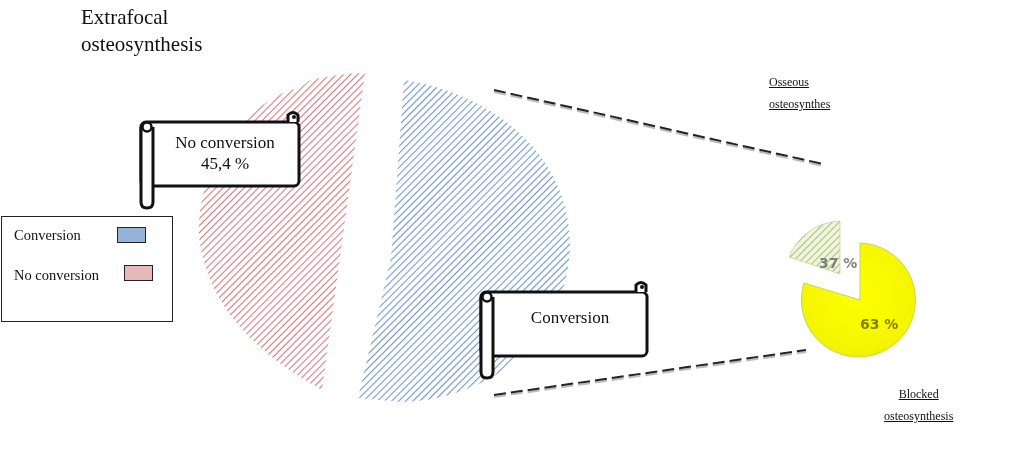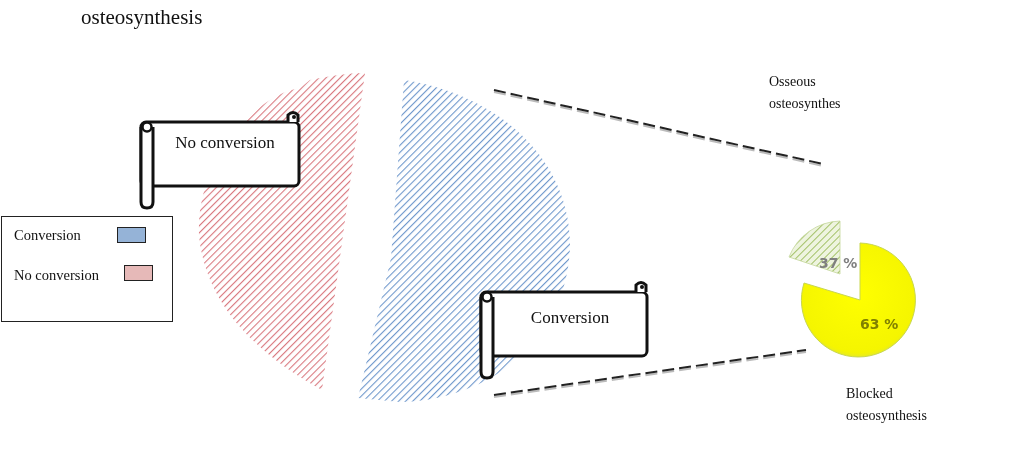--- a/index.html
+++ b/index.html
@@ -1,22 +1,22 @@
 <!DOCTYPE html>
 <html><head>
 <meta charset="utf-8">
 <style>
   html, body { margin: 0; padding: 0; background: #ffffff; }
   body { width: 1024px; height: 462px; position: relative; overflow: hidden;
          font-family: "Liberation Serif", "DejaVu Serif", serif; color: #111; }
   .abs { position: absolute; }
   .title { left: 81px; top: 4px; font-size: 21px; line-height: 27px; }
-  .sub-title { font-size: 14px; line-height: 22px; }
+  .sub-title { font-size: 12px; line-height: 22px; text-decoration: underline; }
   .osseous { left: 769px; top: 71px; }
-  .blocked { left: 846px; top: 383px; }
+  .blocked { left: 884px; top: 383px; text-align: center; }
   svg.chart { position: absolute; left: 0; top: 0; }
   .legend { left: 1px; top: 216px; width: 172px; height: 106px;
             border: 1.5px solid #222; background: #fff; box-sizing: border-box; }
   .legend-row { position: absolute; left: 12px; font-size: 14.5px; line-height: 18px; }
   .legend-swatch { position: absolute; width: 29px; height: 16px; border: 1.5px solid #222; box-sizing: border-box; }
   .scroll-label { position: absolute; text-align: center; font-size: 17px; line-height: 21px; }
   .pct-small { position: absolute; font-family: "DejaVu Sans", sans-serif; font-weight: bold; font-size: 14px; }
 </style>
 </head>
 <body>
@@ -70,35 +70,37 @@
   <g>
     <rect x="481" y="292" width="166" height="64" rx="5" fill="#ffffff" stroke="#111" stroke-width="3"></rect>
     <path d="M481,297 L481,372 Q481,378 487,378 Q493,378 493,372 L493,297" fill="#fff" stroke="#111" stroke-width="3"></path>
     <circle cx="487" cy="297" r="4.5" fill="#fff" stroke="#111" stroke-width="2.5"></circle>
     <path d="M636,292 L636,285 Q641,280 646,285 L646,292" fill="#fff" stroke="#111" stroke-width="3"></path>
     <circle cx="642" cy="287" r="2" fill="#111"></circle>
   </g>
 </svg>
 
 <div class="abs title">
+  <div>Extrafocal</div>
   <div>osteosynthesis</div>
 </div>
 
 <div class="abs sub-title osseous">
   <div>Osseous</div>
   <div>osteosynthes</div>
 </div>
 
 <div class="abs sub-title blocked">
   <div>Blocked</div>
   <div>osteosynthesis</div>
 </div>
 
 <div class="scroll-label" style="left:155px; top:132px; width:140px;">
   <div>No conversion</div>
+  <div>45,4 %</div>
 </div>
 <div class="scroll-label" style="left:497px; top:307px; width:146px;">
   <div>Conversion</div>
 </div>
 
 <div class="pct-small" style="left:819px; top:255px; color:#7f7f7f;">37 %</div>
 <div class="pct-small" style="left:860px; top:316px; color:#808000;">63 %</div>
 
 <div class="abs legend">
   <div class="legend-row" style="top:9px;">

